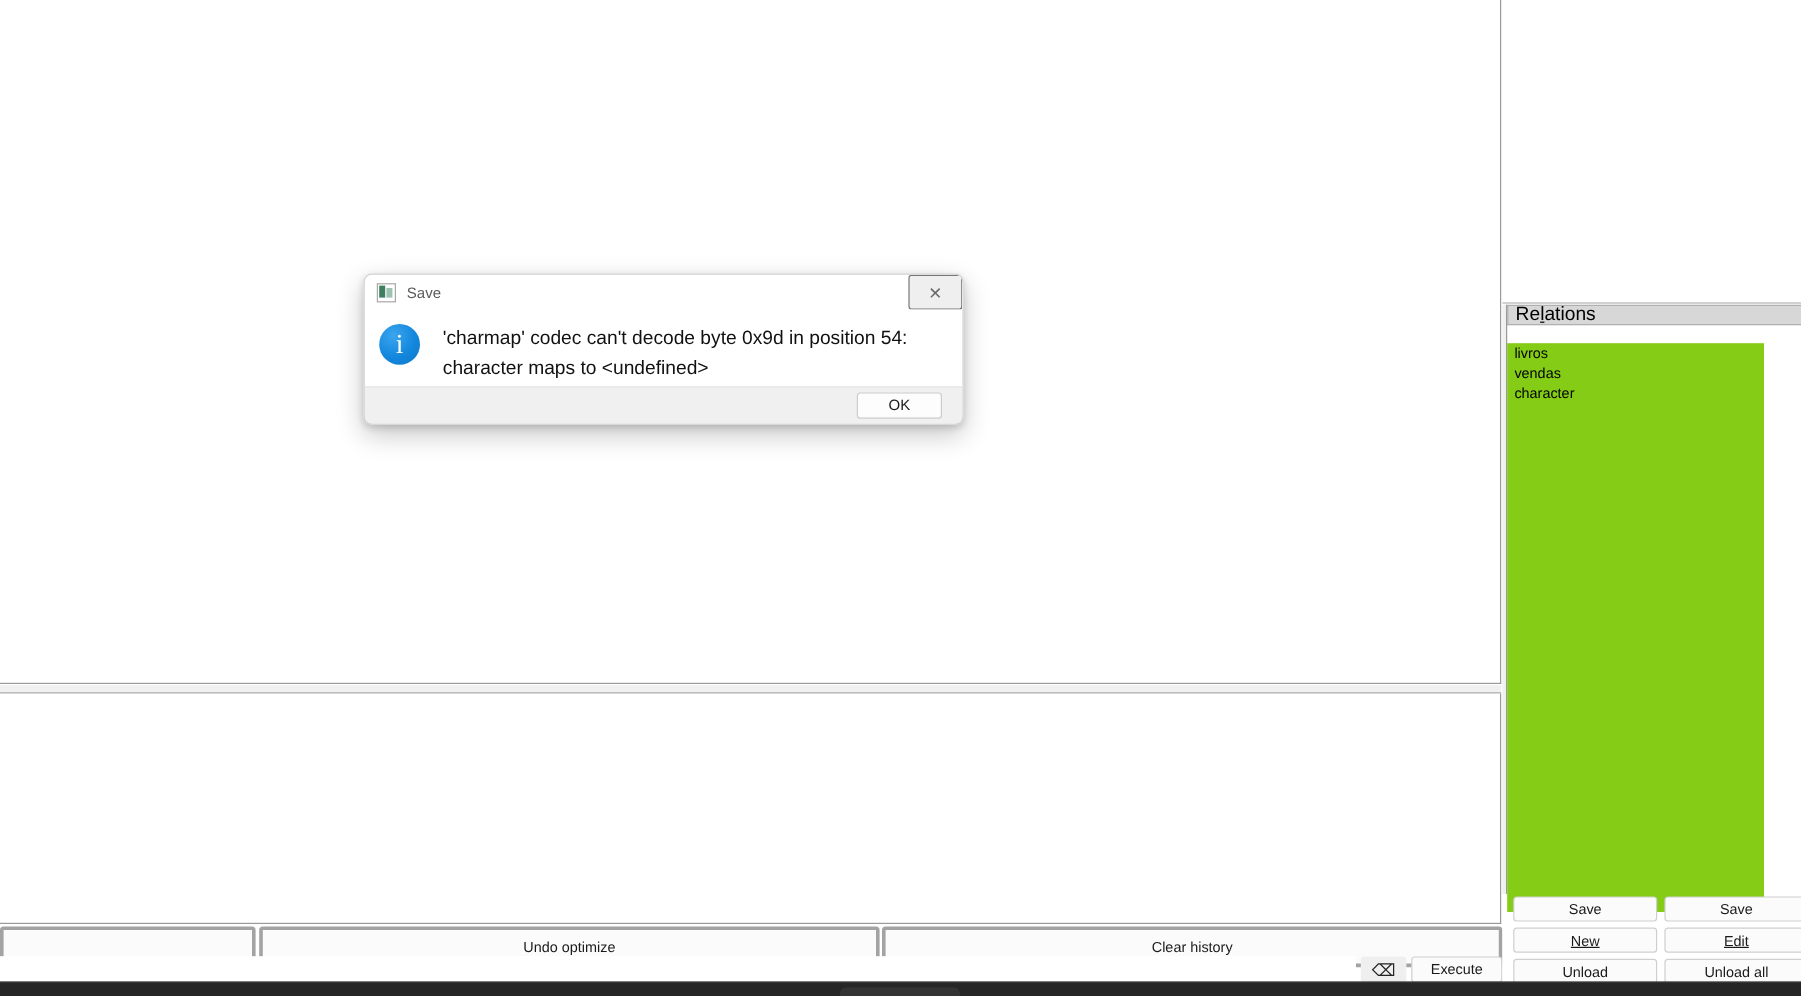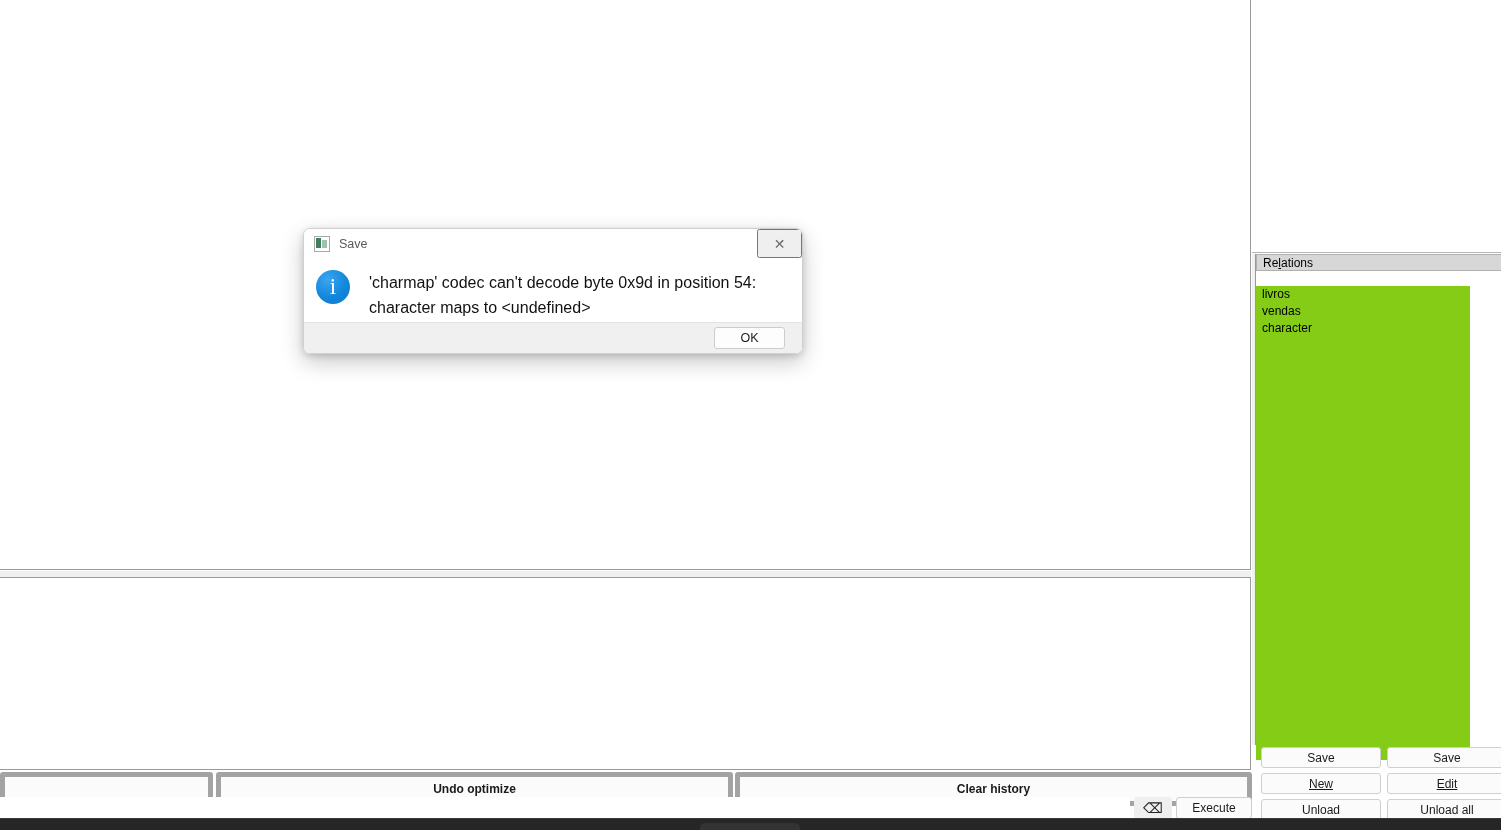--- a/index.html
+++ b/index.html
@@ -70,31 +70,30 @@
     width: 1252px;
     height: 22px;
   }
 
   .wbtn {
     position: absolute;
     top: 0;
     height: 34px;
     box-sizing: border-box;
     background: #fbfbfb;
-    border: 5px solid #a3a3a3;
+    border: 3px solid #a3a3a3;
     border-radius: 3px;
     font-family: "Liberation Sans", sans-serif;
     font-size: 12px;
     color: #1a1a1a;
     display: flex;
     align-items: center;
     justify-content: center;
     line-height: 1;
     padding: 0;
-    font-weight: bold;
   }
 
   .wbtn-blank { left: 0;    width: 213px; }
   .wbtn-undo  { left: 216px; width: 517px; }
   .wbtn-clear { left: 735px; width: 517px; }
 
   
   .cmd-row {
     position: absolute;
     left: 0;
@@ -174,21 +173,21 @@
     width: 245px;
     height: 17px;
     box-sizing: border-box;
     background: #d7d7d7;
     border: 1px solid #b0b0b0;
     border-right: none;
     display: flex;
     align-items: center;
     padding-left: 6px;
     font-family: "Liberation Sans", sans-serif;
-    font-size: 12px;
+    font-size: 16px;
     color: #000000;
   }
   .relations-header .mnem { text-decoration: underline; }
 
   .relations-list {
     position: absolute;
     left: 4px; top: 286px;
     width: 214px;
     height: 474px;
     background: #84cc16;

